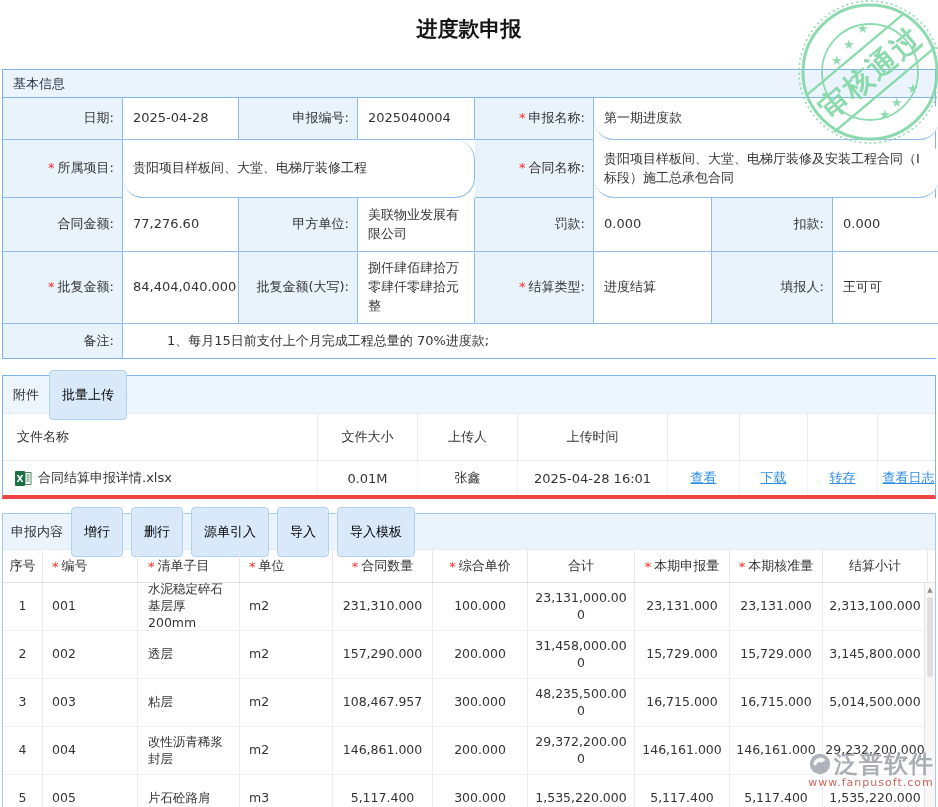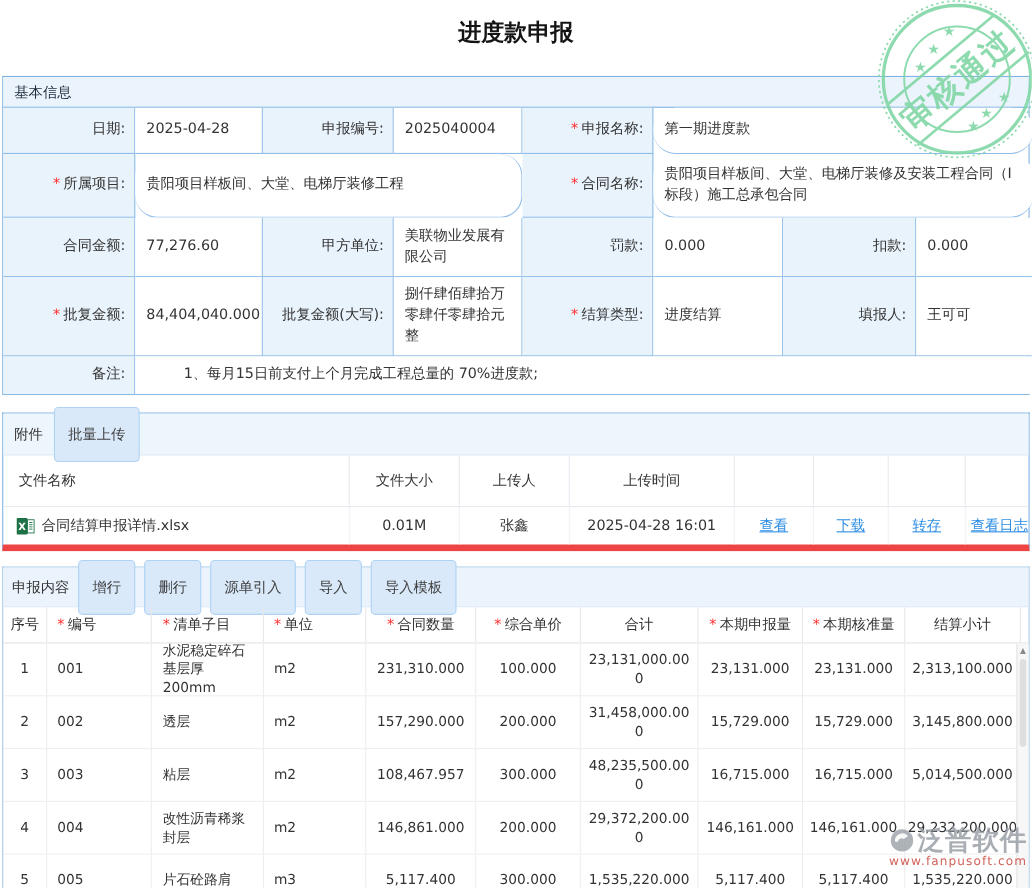--- a/index.html
+++ b/index.html
@@ -22,25 +22,25 @@
     display:flex; align-items:center; line-height:1.45; }
   .bi-label { background:#E9F3FC; justify-content:flex-end; text-align:center; padding:4px 8px; }
   .bi-value { background:#fff; padding:4px 10px; }
   .sp3 { grid-column:span 3;border-radius:20px; }
   .sp7 { grid-column:span 7;padding-left:44px; }
   .lastc { border-right:none !important; }
   .lastr { border-bottom:none !important; }
   .star { color:#FF2B2B; margin-right:3px; }
 
   
-  .btn { background:#D9E9FA; border:1px solid #AFD3F5; color:#404040; font-size:13px;
+  .btn { background:#D9E9FA; border:1px solid #AFD3F5; color:#000000; font-size:13px;
     padding:15px 12px; border-radius:4px; cursor:pointer; font-family:inherit; white-space:nowrap; }
 
   
-  .att-panel { margin-top:16px; border-bottom:6px solid #ef4444; }
+  .att-panel { margin-top:16px; border-bottom:4px solid #ef4444; }
   .att-bar { height:38px; display:flex; align-items:center; gap:10px; padding:0 10px;
     background:#EDF5FD; font-size:13px; border-bottom:1px solid #E3ECF5; }
   .att-grid { display:grid; grid-template-columns:315px 100px 100px 150px 72px 68px 70px 61px; }
   .att-head > div { height:46px; display:flex; align-items:center; justify-content:center;
     border-right:1px solid #E7EBF0; font-size:13px; color:#333; }
   .att-head { border-bottom:1px solid #E7EBF0; }
   .att-head > div:first-child { justify-content:flex-start; padding-left:14px; }
   .att-head > div:last-child, .att-row > div:last-child { border-right:none; }
   .att-row > div { height:34px; display:flex; align-items:center; justify-content:center;
     border-right:1px solid #EFF2F6; font-size:13px; }

